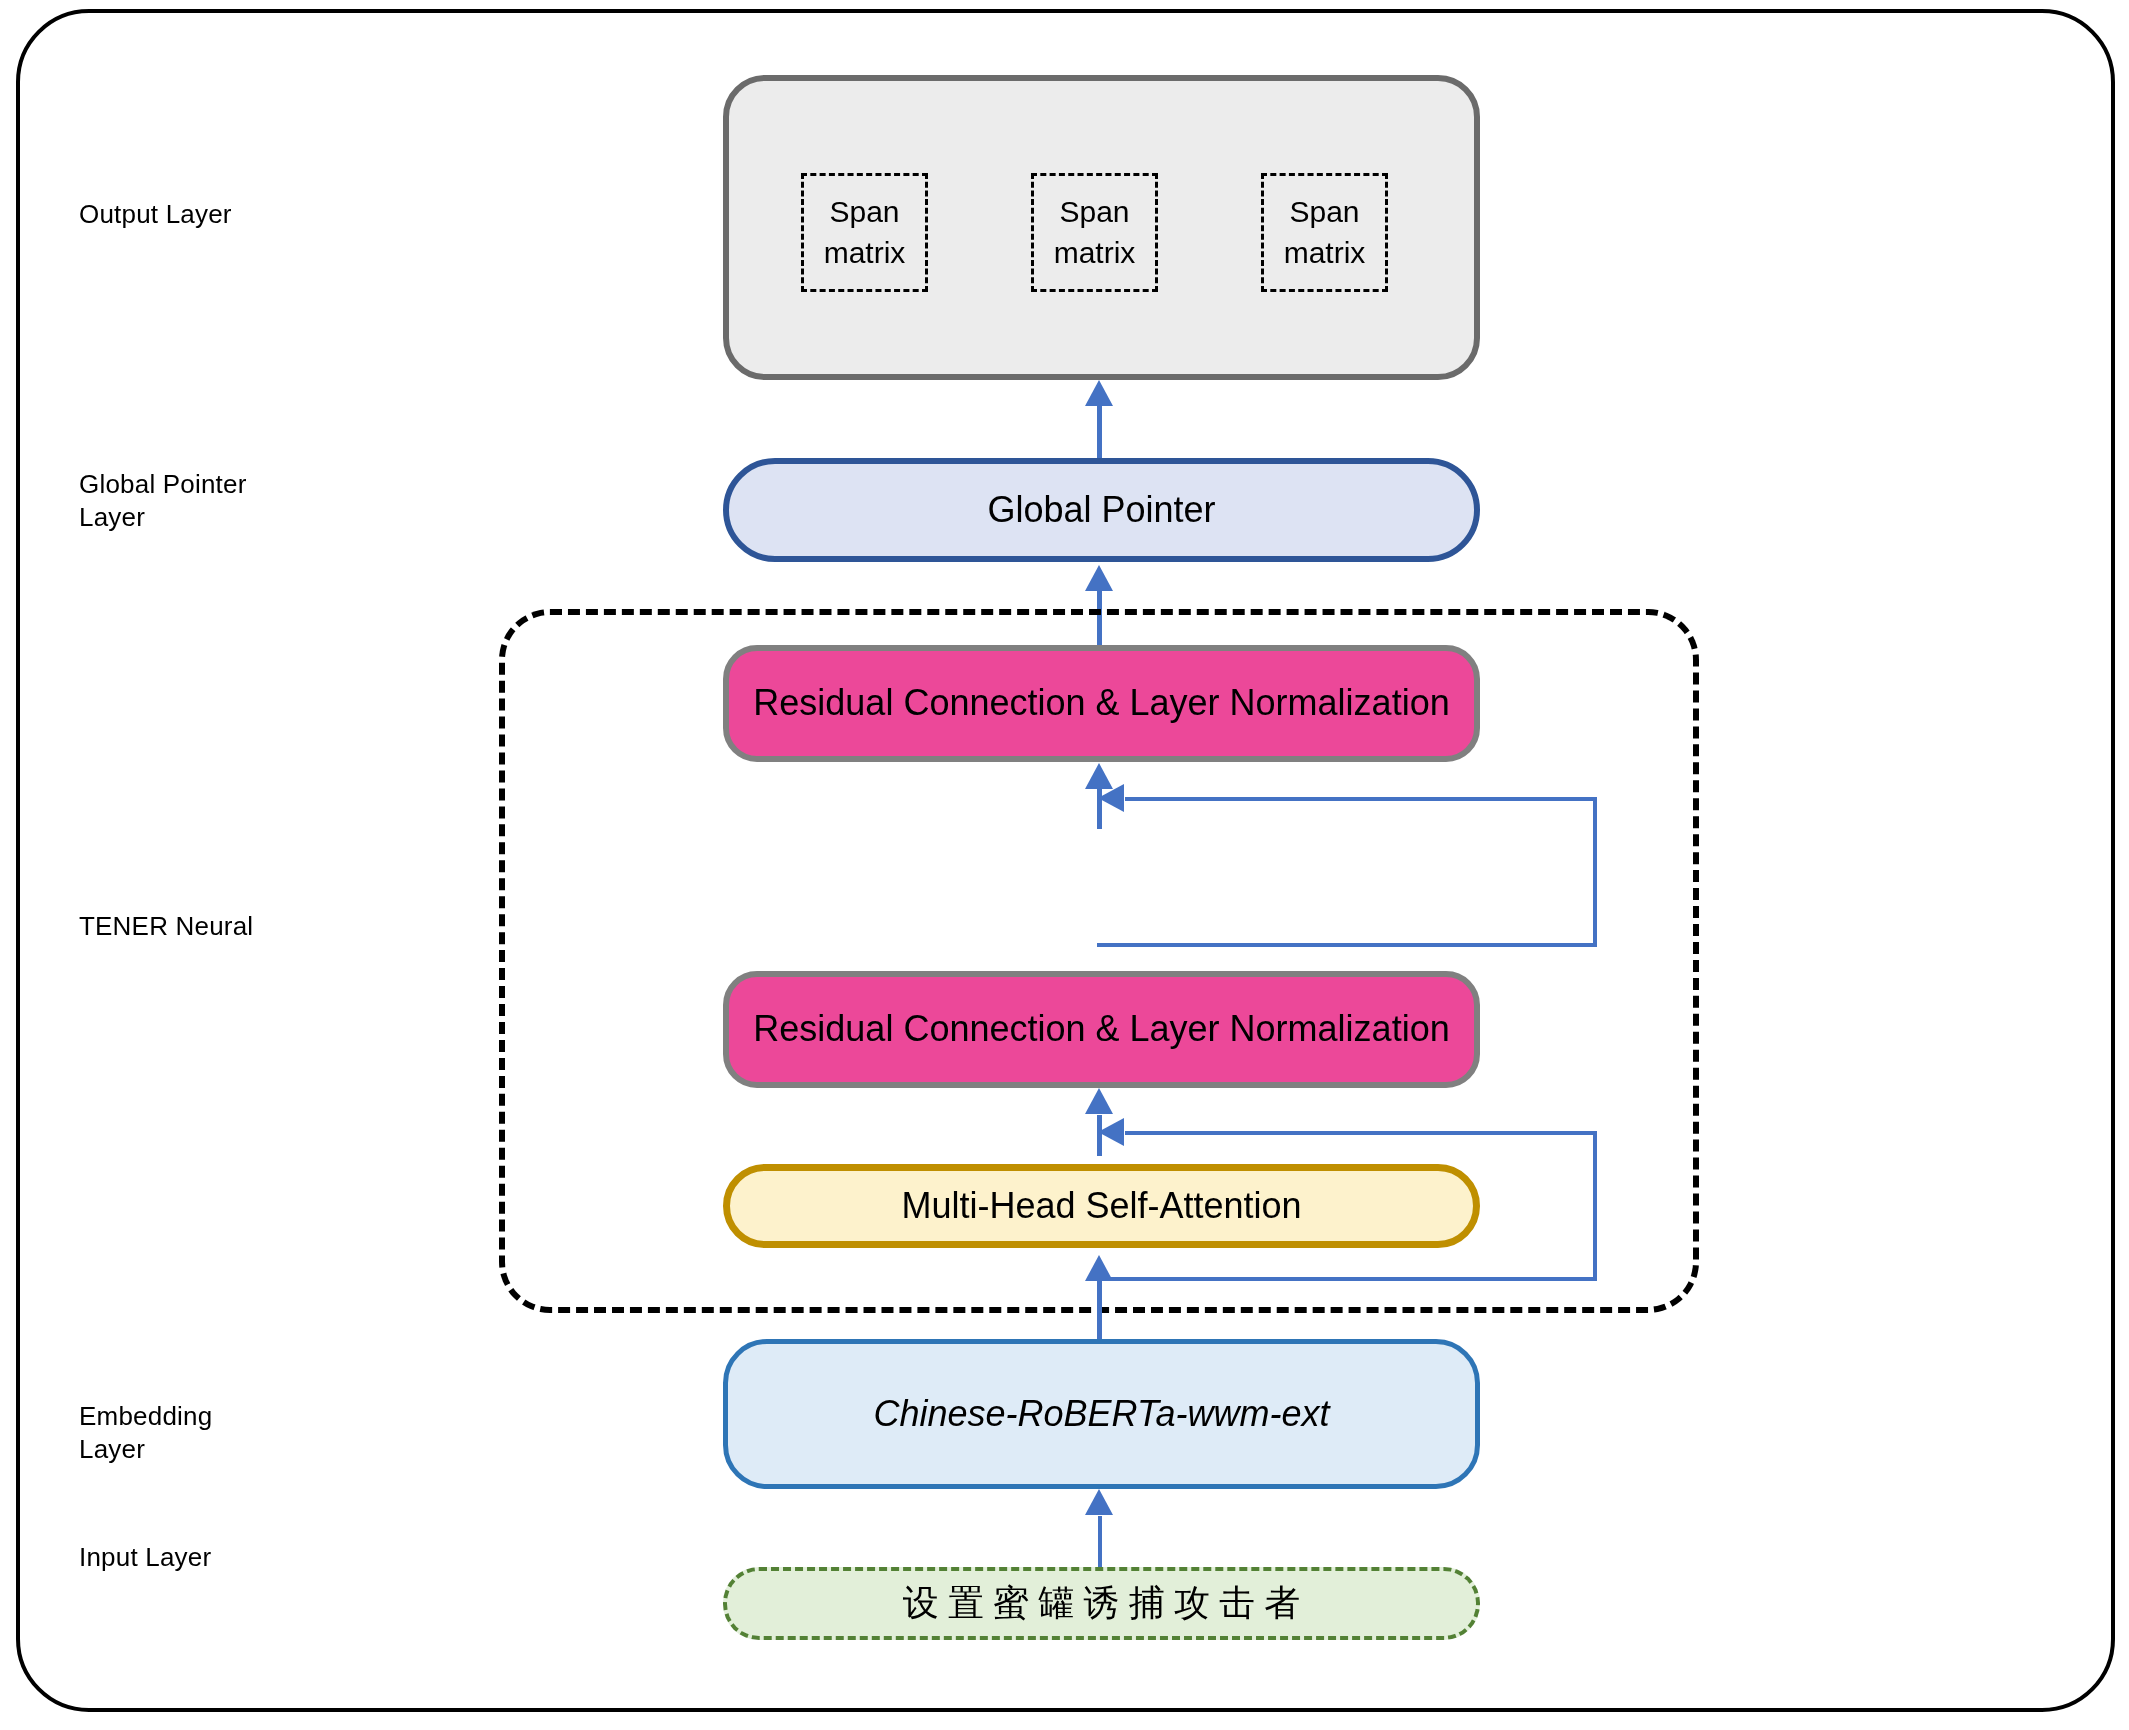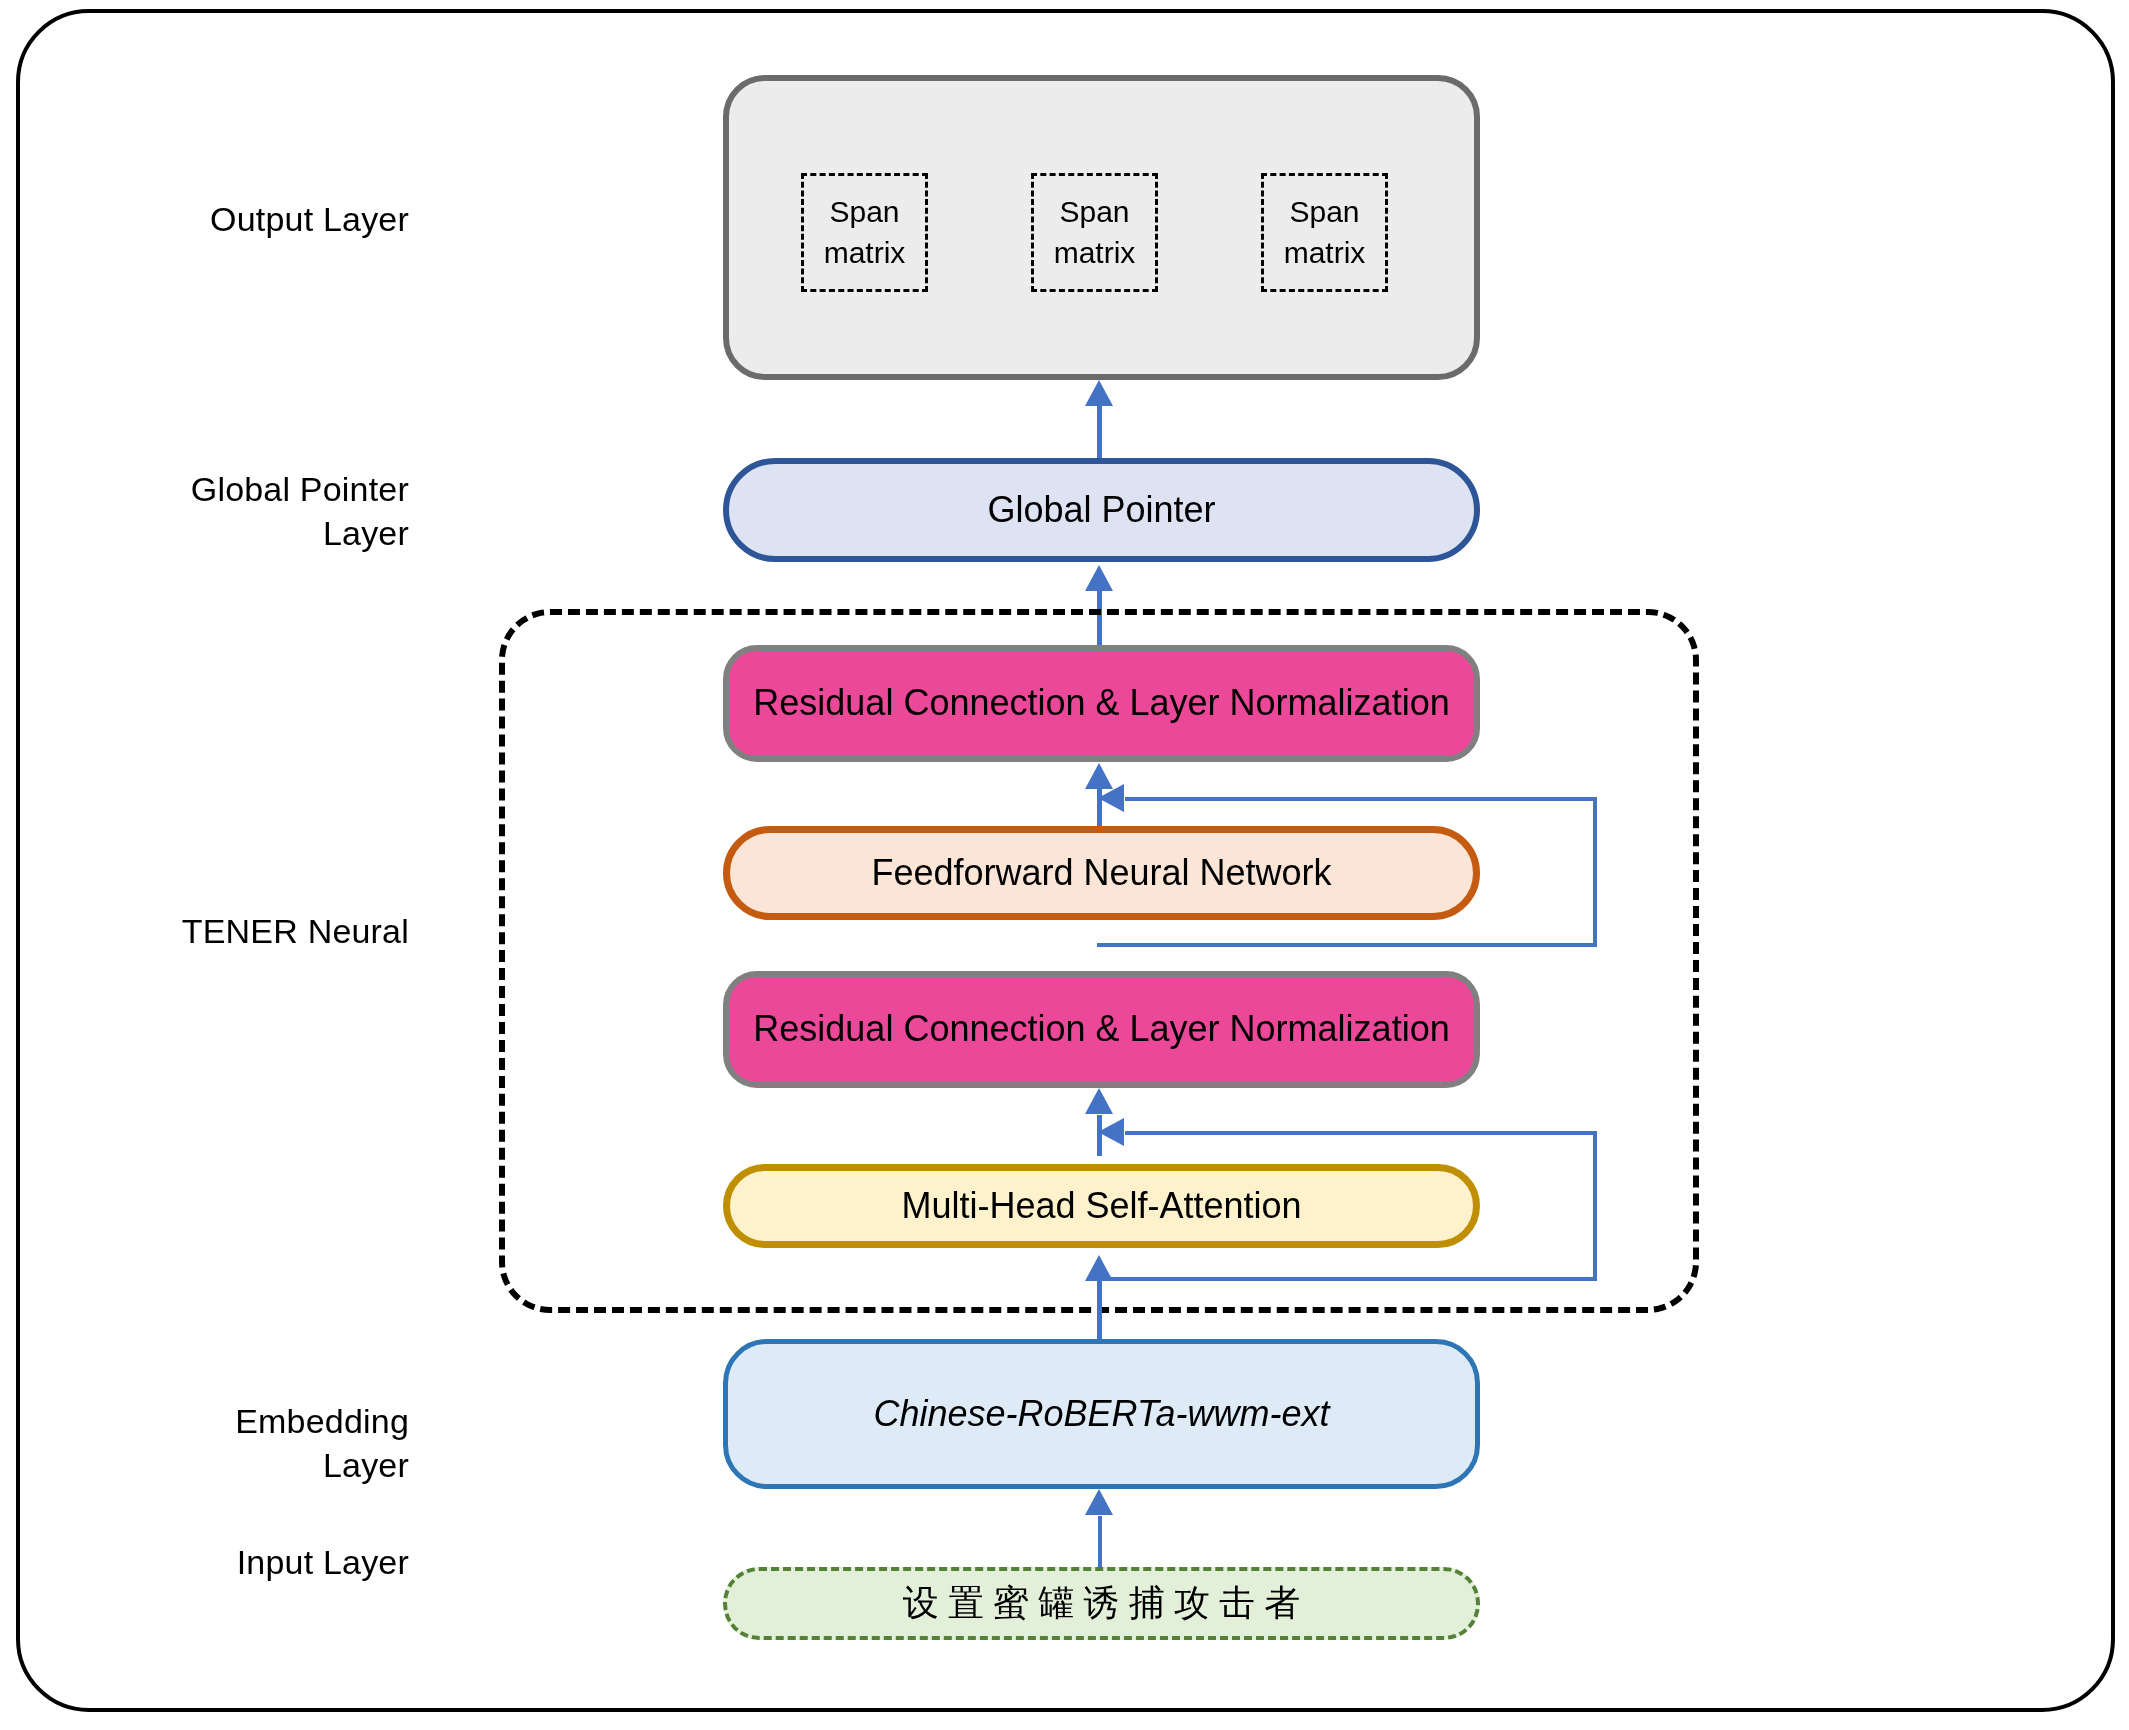--- a/index.html
+++ b/index.html
@@ -26,23 +26,23 @@
     width: 2099px;
     height: 1703px;
     border: 4.6px solid #000000;
     border-radius: 73px;
     box-sizing: border-box;
   }
 
   
   .row-label {
     position: absolute;
-    text-align: right;
+    text-align: left;
     color: #000000;
-    font-size: 34px;
+    font-size: 26px;
     line-height: 1.28;
     letter-spacing: 0.2px;
     white-space: pre-line;
   }
 
   
   .node {
     position: absolute;
     box-sizing: border-box;
     display: flex;
@@ -241,23 +241,20 @@
 
   <div class="arrow-line" style="left:1097px; top:789px; width:5.3px; height:40px;"></div>
   <div class="arrow-head-up" style="left:1085px; top:763px;"></div>
 
   <div class="arrow-line" style="left:1097px; top:943px; width:5.3px; height:4px;"></div>
   <div class="arrow-line" style="left:1097px; top:943px; width:500px; height:4px;"></div>
   <div class="arrow-line" style="left:1593px; top:797px; width:4px; height:150px;"></div>
   <div class="arrow-line" style="left:1125px; top:797px; width:472px; height:4px;"></div>
   <div class="arrow-head-left" style="left:1098px; top:784px;"></div>
 
-  <div class="node" id="ffn-box">
-    <span>Feedforward Neural Network</span>
-  </div>
 
   <div class="arrow-line" style="left:1097px; top:1115px; width:5.3px; height:41px;"></div>
   <div class="arrow-head-up" style="left:1085px; top:1088px;"></div>
 
   <div class="node resnorm-box" id="resnorm-box-2">
     <span>Residual Connection &amp; Layer Normalization</span>
   </div>
 
   <div class="arrow-line" style="left:1097px; top:1277px; width:500px; height:4px;"></div>
   <div class="arrow-line" style="left:1593px; top:1131px; width:4px; height:150px;"></div>

